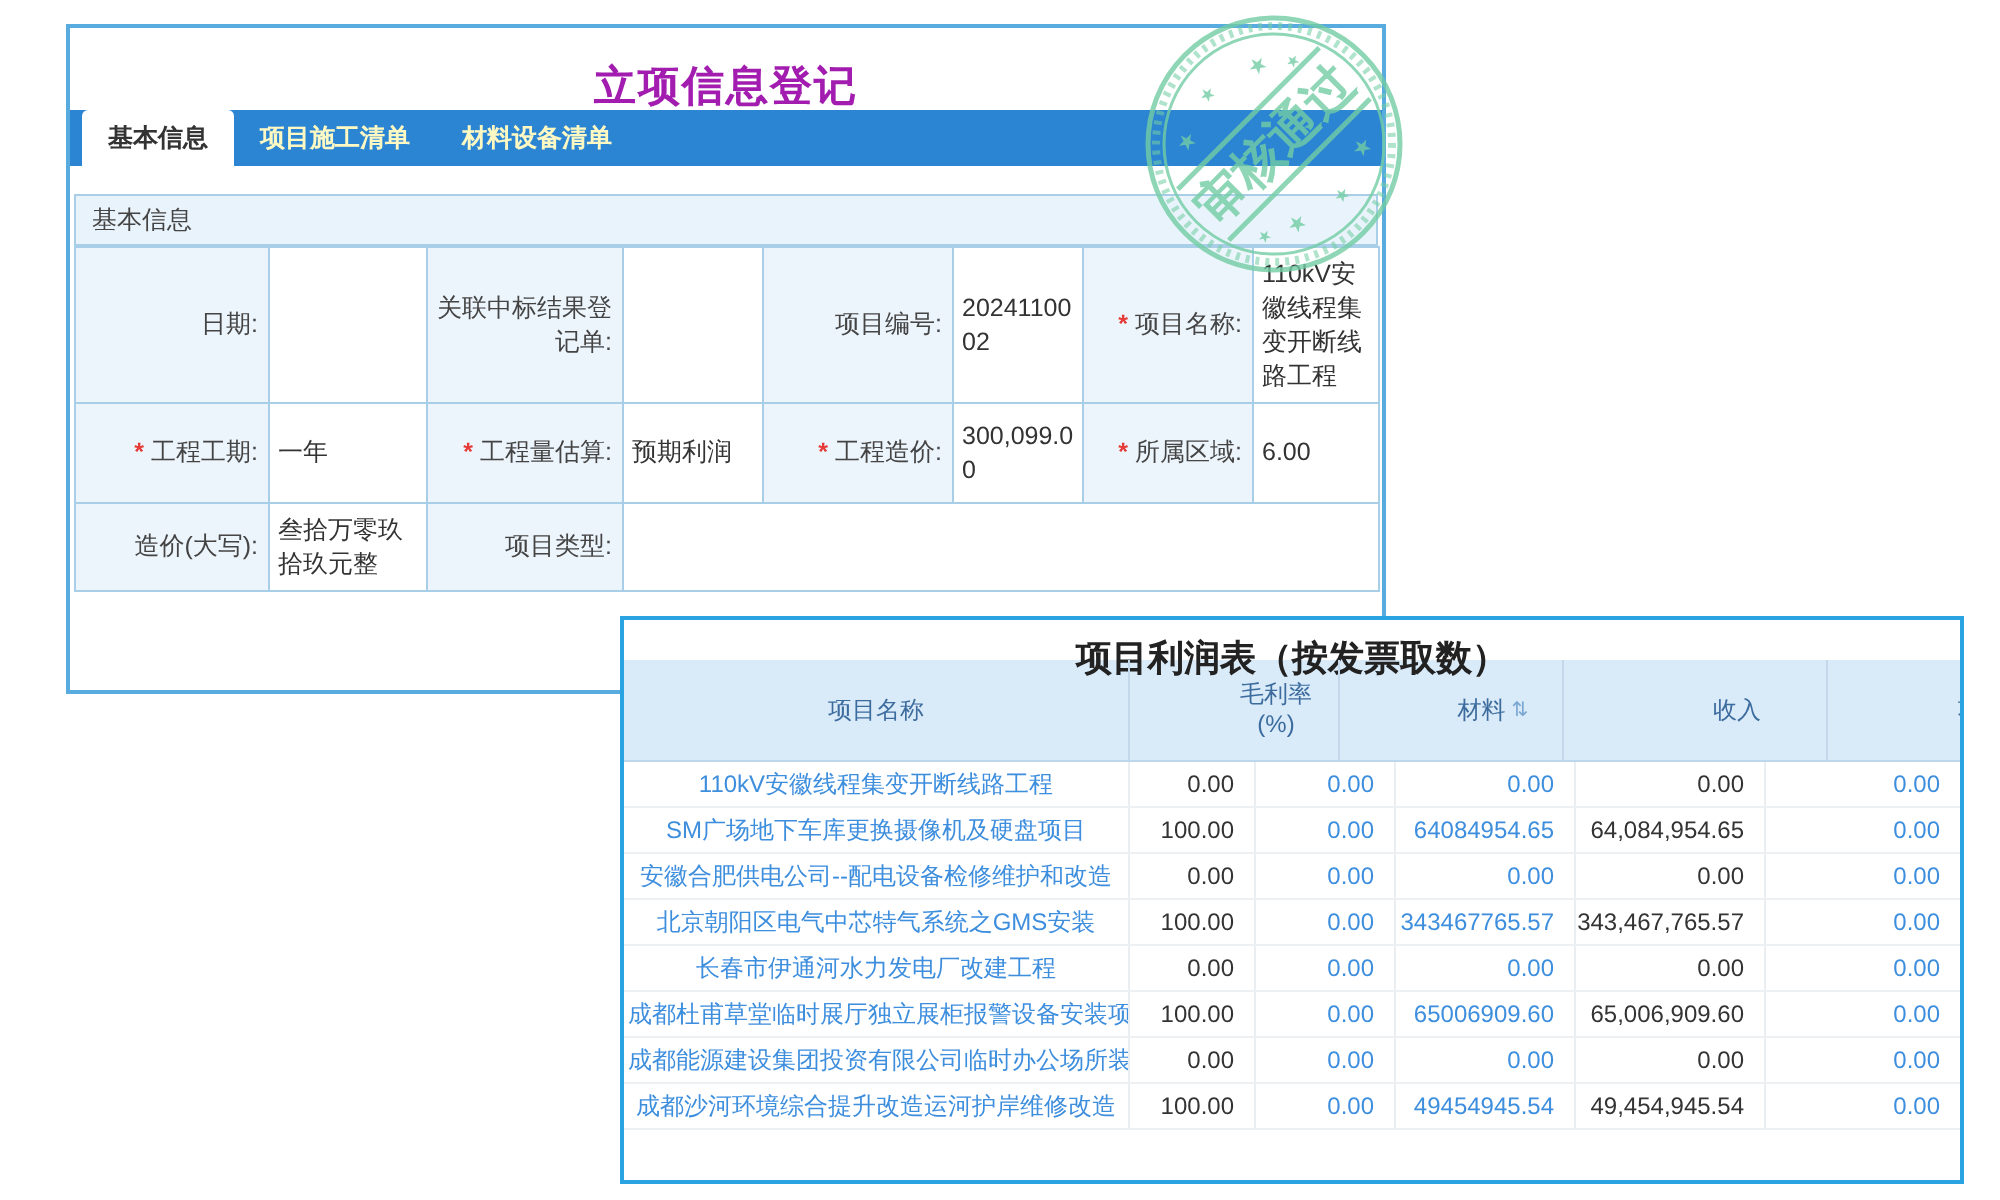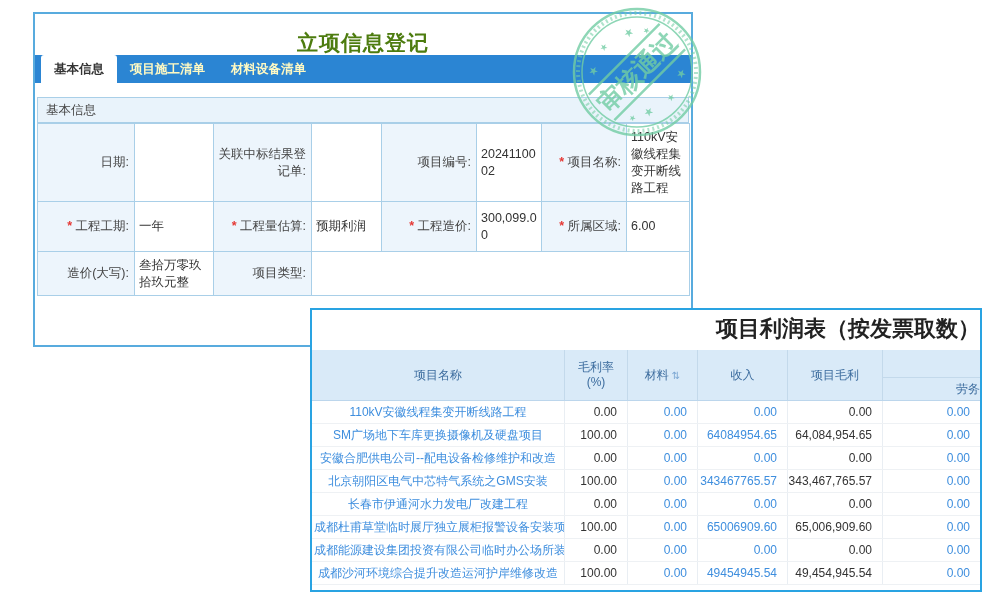--- a/index.html
+++ b/index.html
@@ -4,21 +4,21 @@
 <style>
   * { margin:0; padding:0; box-sizing:border-box; }
   html,body { width:1000px; height:600px; background:#fff; overflow:hidden;
               font-family:"Liberation Sans","DejaVu Sans",sans-serif; }
   #screen { position:relative; width:1000px; height:600px; background:#fff; }
 
   
   .reg-panel { position:absolute; left:33px; top:12px; width:660px; height:335px;
                background:#fff; border:2px solid #58abde; z-index:1; overflow:hidden; }
   .reg-title { height:41px; padding-top:15px; text-align:center; font-size:21px;
-               font-weight:bold; color:#4d7c0f; letter-spacing:1px; }
+               font-weight:bold; color:#a21caf; letter-spacing:1px; }
   .tab-bar { height:28px; background:#2b85d3; display:flex; align-items:flex-end; padding-left:6px; }
   .tab { height:28px; line-height:28px; padding:0 13px; font-size:12.5px; font-weight:bold;
          color:#fef9c3; cursor:pointer; white-space:nowrap; }
   .tab.active { background:#fff; color:#333; border-radius:3px 3px 0 0; }
   .section-header { margin:14px 2px 0 2px; height:26px; line-height:24px; background:#e9f3fb;
                     border:1px solid #a9cfe8; font-size:12.5px; color:#444; padding-left:8px; }
   table.form { width:652px; margin:0 2px; border-collapse:collapse; table-layout:fixed;
                font-size:12.5px; }
   table.form td { border:1px solid #a9cfe8; vertical-align:middle; line-height:17px; }
   td.flabel { background:#edf5fc; color:#444; text-align:right; padding:3px 5px 3px 2px; }
@@ -26,25 +26,25 @@
               word-break:break-all; }
   td.flabel.required::before { content:"* "; color:#e53935; font-weight:bold; }
 
   
   .stamp { position:absolute; left:569px; top:4px; width:136px; height:136px;
            z-index:5; opacity:0.8; pointer-events:none; }
 
   
   .profit-panel { position:absolute; left:310px; top:308px; width:672px; height:284px;
                   background:#fff; border:2px solid #29a3e2; z-index:4; overflow:hidden; }
-  .profit-title { height:40px; line-height:38px; text-align:right; font-size:22px;
+  .profit-title { height:20px; line-height:38px; text-align:center; font-size:18px;
                   font-weight:bold; color:#222; }
   .ptable { width:668px; font-size:12px; }
   .phead { display:grid; grid-template-columns:253px 63px 70px 90px 95px 97px;
-           background:#d9eaf8; color:#3c6c9e; border-bottom:1px solid #bcd6ec; }
+           background:#d9eaf8; color:#3c6c9e; border-bottom:1px solid #bcd6ec;gap:42px; }
   .phead .hcell { min-height:50px; display:flex; flex-direction:column; justify-content:center;
                   align-items:center; border-right:1px solid #c3d9eb; text-align:center;
                   line-height:15px; }
   .phead .hcell:last-child { border-right:none; padding:0; align-items:stretch; }
   .hsplit-top { height:28px; border-bottom:1px solid #c3d9eb; }
   .hsplit-bottom { height:22px; display:flex; align-items:center; justify-content:flex-end; }
   .sort-icon { font-size:10px; color:#7aa6d2; margin-left:3px; }
   .prow { display:grid; grid-template-columns:253px 63px 70px 90px 95px 97px;
           height:23px; line-height:22px; border-bottom:1px solid #eef1f4; }
   .prow > div { border-right:1px solid #e9eef3; overflow:hidden; white-space:nowrap; }

